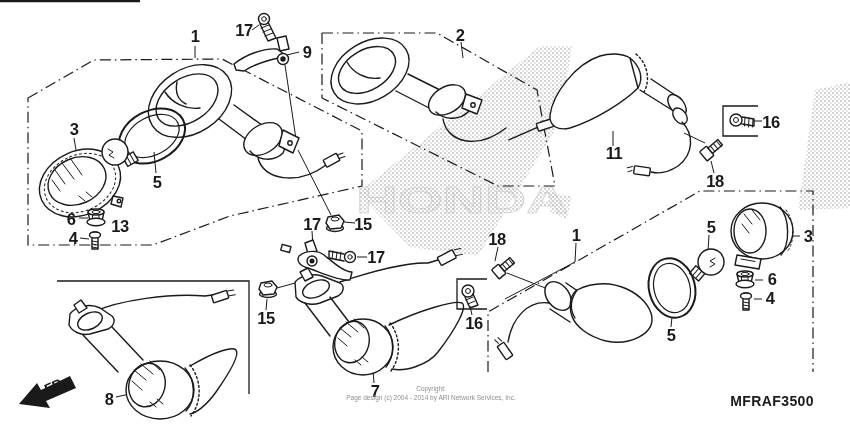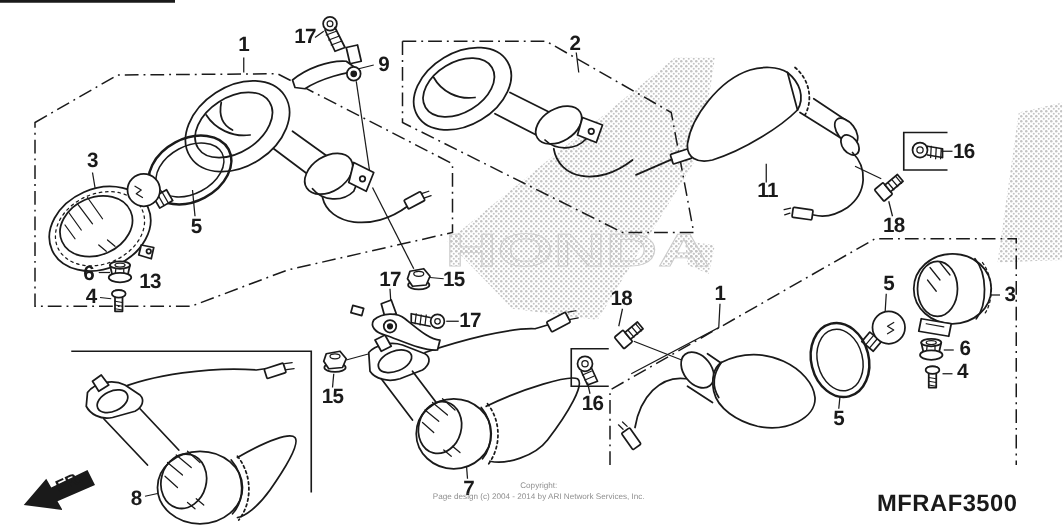--- a/index.html
+++ b/index.html
@@ -9,21 +9,21 @@
     color:var(--ink, #1a1a1a);
   }
   .stage svg { position:absolute; left:0; top:0; }
   .callout {
     position:absolute; transform:translate(-50%,-50%);
     font-weight:bold; font-size:16.5px; line-height:1; color:var(--ink,#111);
     letter-spacing:-0.5px; white-space:nowrap; cursor:default;
   }
   .partcode {
     position:absolute; right:36px; top:393px;
-    font-size:19px; font-weight:bold; letter-spacing:0.4px; color:var(--ink,#111);
+    font-size:14px; font-weight:bold; letter-spacing:0.4px; color:var(--ink,#111);
   }
   .copyright {
     position:absolute; left:331px; top:384px; width:200px; text-align:center;
     font-size:6.5px; line-height:1.4; color:#8f8f8f;
   }
 </style>
 </head>
 <body>
 
 <div class="stage">

